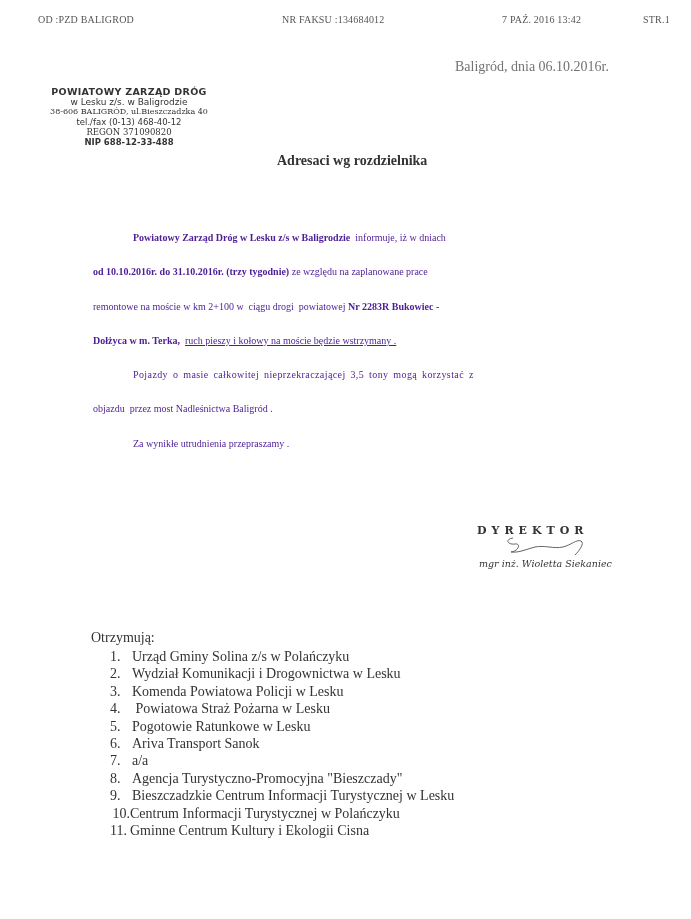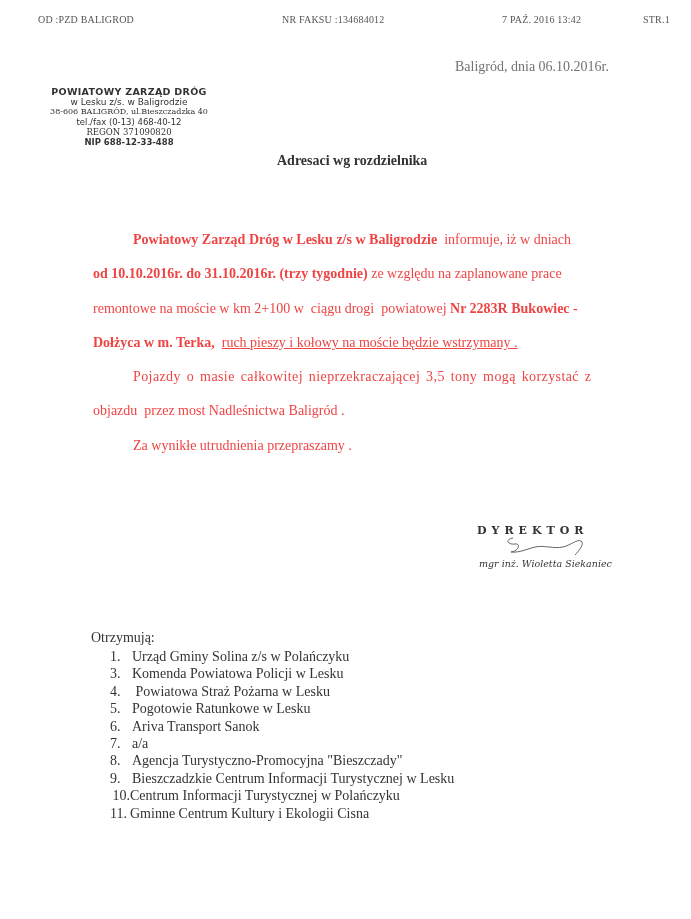--- a/index.html
+++ b/index.html
@@ -9,21 +9,21 @@
     .serif { font-family: "Liberation Serif", serif; }
     .stamp { position: absolute; left: 44px; top: 80px; width: 170px; text-align: center; font-family: "DejaVu Sans Mono", monospace; color: #333; line-height: 10px; }
     .stamp .s1 { font-family: "DejaVu Sans", sans-serif; font-weight: bold; font-size: 9.5px; letter-spacing: 0.3px; margin-top: 7px; }
     .stamp .s2 { font-family: "DejaVu Sans", sans-serif; font-size: 9px; }
     .stamp .s3 { font-family: "DejaVu Serif", serif; font-size: 8px; }
     .stamp .s4 { font-family: "DejaVu Sans", sans-serif; font-size: 8.5px; }
     .stamp .s5 { font-family: "DejaVu Serif", serif; font-size: 8.5px; }
     .stamp .s6 { font-family: "DejaVu Sans", sans-serif; font-weight: bold; font-size: 8.5px; }
     .date { left: 455px; top: 59px; font-size: 14px; color: #737373; }
     .addressees { left: 277px; top: 145px; font-size: 14px; font-weight: bold; color: #333; margin-top: 8px; }
-    .p { font-size: 14px; color: #ef4444; text-align: center; }
+    .p { font-size: 10px; color: #4c1d95; text-align: center; }
     b { font-weight: bold; }
     .u { text-decoration: underline; }
     .sig-title { left: 477px; top: 524px; font-family: "DejaVu Serif", serif; font-weight: bold; font-size: 11px; letter-spacing: 5px; color: #333; }
     .sig-name { left: 479px; top: 558px; font-family: "DejaVu Serif", serif; font-style: italic; font-size: 9.5px; color: #333; }
     .signature { position: absolute; left: 505px; top: 535px; }
     .recv-label { left: 91px; top: 630px; font-size: 14px; color: #333; }
     .list { position: absolute; left: 110px; top: 648px; margin: 0; padding: 0; list-style: none; font-family: "Liberation Serif", serif; font-size: 14px; color: #333; }
     .list li { height: 17.4px; line-height: 17.4px; white-space: nowrap; }
     .list .num { display: inline-block; width: 22px; }
   </style>
@@ -68,20 +68,21 @@
 
 <div class="abs sig-title">DYREKTOR</div>
 <svg class="signature" width="95" height="22" viewBox="0 0 95 22">
   <path d="M8 3 C0 4, 2 10, 10 9 C16 8, 14 16, 6 17 C14 18, 22 14, 30 12 C40 10, 48 14, 58 12 C66 10, 72 4, 76 6 C80 8, 74 16, 70 20" fill="none" stroke="#555" stroke-width="0.9"></path>
 </svg>
 <div class="abs sig-name">mgr inż. Wioletta Siekaniec</div>
 
 <div class="abs serif recv-label">Otrzymują:</div>
 <ul class="list">
   <li><span class="num">1.</span><span>Urząd Gminy Solina z/s w Polańczyku</span></li>
+  <li><span class="num">2.</span><span>Wydział Komunikacji i Drogownictwa w Lesku</span></li>
   <li><span class="num">3.</span><span>Komenda Powiatowa Policji w Lesku</span></li>
   <li><span class="num">4.</span><span style="white-space:pre;"> Powiatowa Straż Pożarna w Lesku</span></li>
   <li><span class="num">5.</span><span>Pogotowie Ratunkowe w Lesku</span></li>
   <li><span class="num">6.</span><span>Ariva Transport Sanok</span></li>
   <li><span class="num">7.</span><span>a/a</span></li>
   <li><span class="num">8.</span><span>Agencja Turystyczno-Promocyjna "Bieszczady"</span></li>
   <li><span class="num">9.</span><span>Bieszczadzkie Centrum Informacji Turystycznej w Lesku</span></li>
   <li><span class="num" style="width:20px;text-align:right;">10.</span><span>Centrum Informacji Turystycznej w Polańczyku</span></li>
   <li><span class="num" style="width:20px;">11.</span><span>Gminne Centrum Kultury i Ekologii Cisna</span></li>
 </ul>

